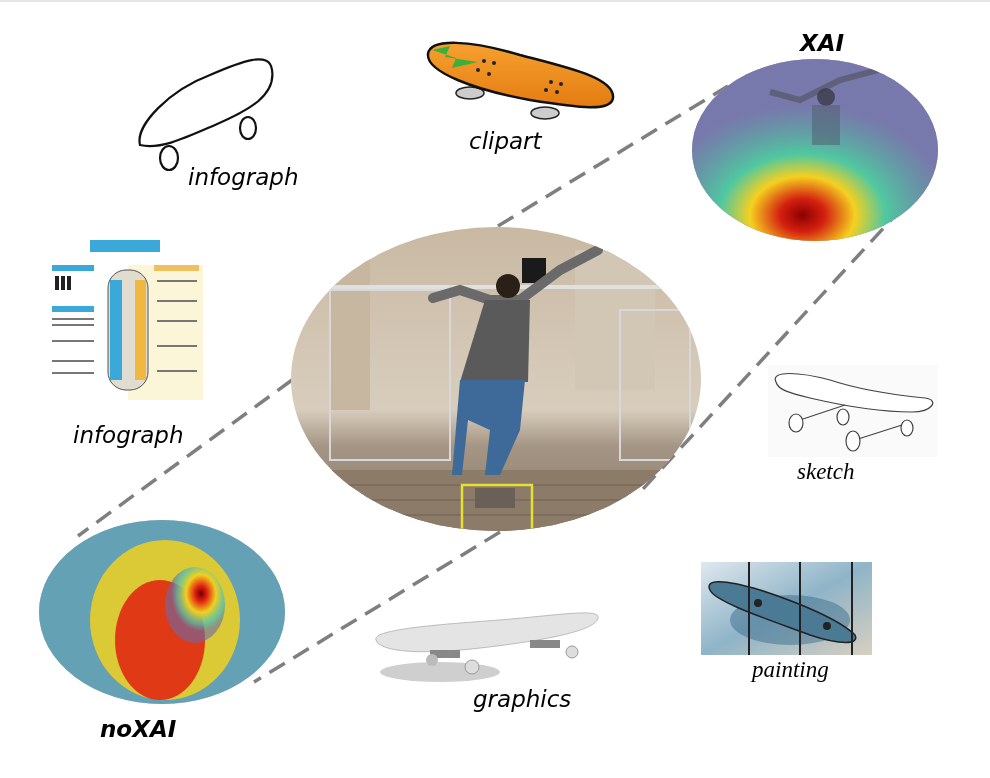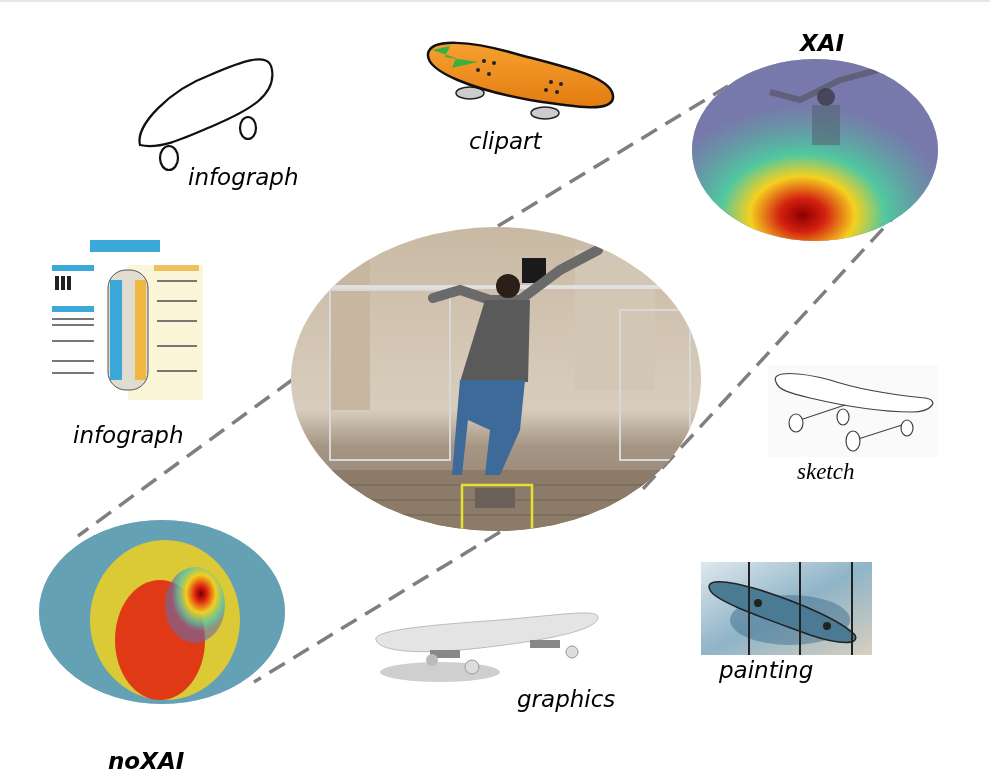--- a/index.html
+++ b/index.html
@@ -189,15 +189,15 @@
     <ellipse cx="160" cy="640" rx="45" ry="60" fill="#e02010" opacity="0.85"></ellipse>
     <ellipse cx="195" cy="605" rx="30" ry="38" fill="url(#heatNo1)"></ellipse>
   </g>
 </svg>
 
 <div class="lbl" style="left:188px;top:164px;">infograph</div>
 <div class="lbl" style="left:458px;top:128px;margin-left:11px;">clipart</div>
 <div class="lbl bold" style="left:800px;top:30px;">XAI</div>
 <div class="lbl" style="left:73px;top:422px;">infograph</div>
 <div class="lbl" style="left:797px;top:459px;font-family:Liberation Serif, serif;">sketch</div>
-<div class="lbl" style="left:719px;top:657px;">painting</div>
-<div class="lbl" style="left:473px;top:686px;margin-left:44px;">graphics</div>
-<div class="lbl bold" style="left:108px;top:716px;margin-top:32px;">noXAI</div>
+<div class="lbl" style="left:752px;top:657px;font-family:Liberation Serif, serif;">painting</div>
+<div class="lbl" style="left:473px;top:686px;">graphics</div>
+<div class="lbl bold" style="left:100px;top:716px;">noXAI</div>
 
 </body></html>

